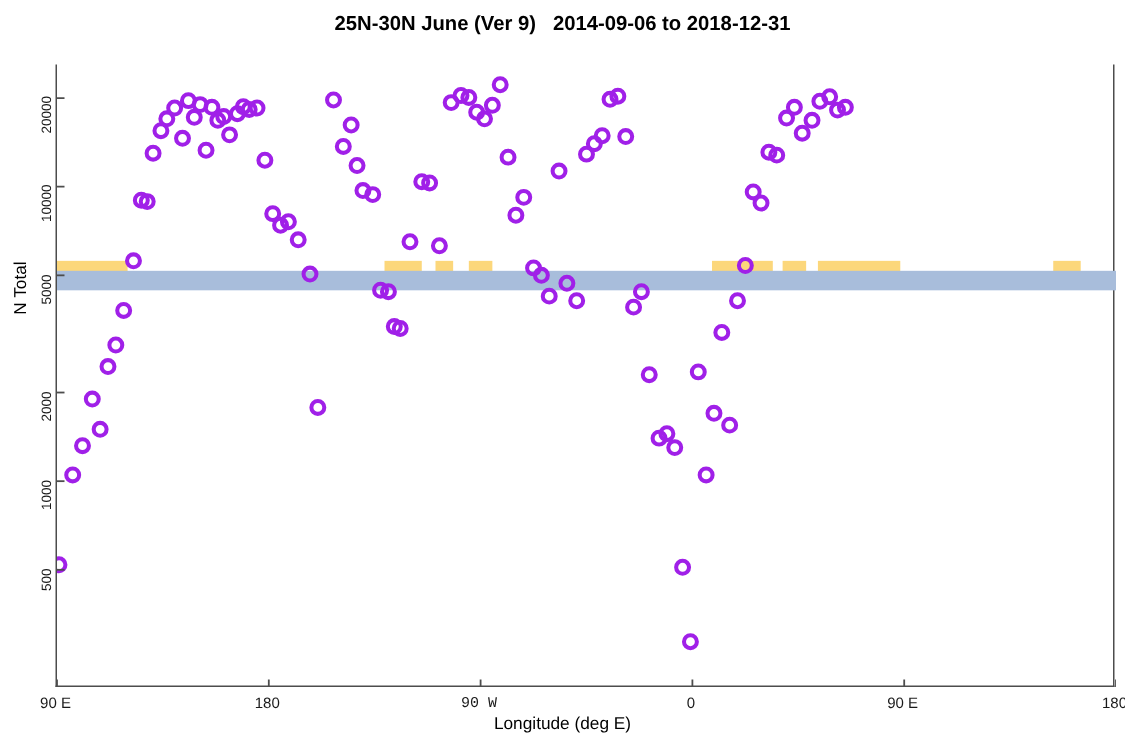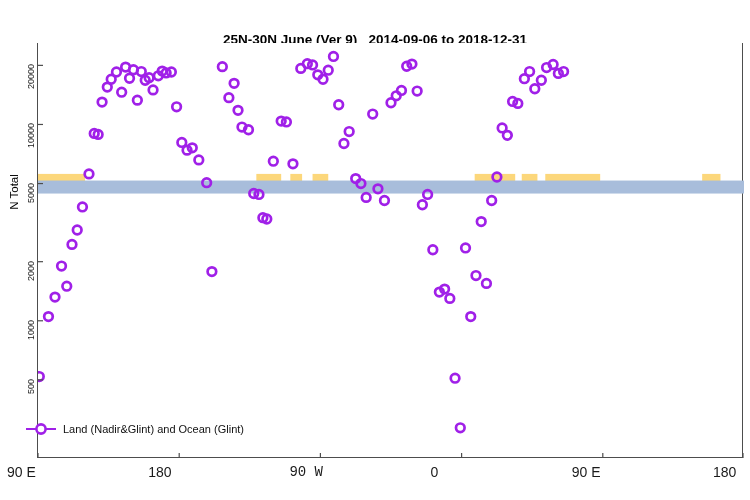--- a/index.html
+++ b/index.html
@@ -24,21 +24,20 @@
     position: absolute;
     left: 0;
     top: 8px;
     width: 750px;
     text-align: center;
     font-size: 13.5px;
     font-weight: bold;
     color: #000000;
     letter-spacing: 0px;
     white-space: pre;
-    margin-top: 24px;
   }
   #plot-area {
     position: absolute;
     left: 37px;
     top: 43px;
     width: 706px;
     height: 415px;
     border-left: 1.4px solid #4d4d4d;
     border-bottom: 1.4px solid #4d4d4d;
     border-right: 1.2px solid #4d4d4d;
@@ -52,23 +51,24 @@
   .ytick-label {
     position: absolute;
     font-size: 9px;
     color: #1a1a1a;
     transform-origin: 100% 50%;
     white-space: nowrap;
     text-align: right;
   }
   .xtick-label {
     position: absolute;
-    font-size: 14px;
+    font-size: 10px;
     color: #1a1a1a;
     white-space: nowrap;
+    text-align: center;
   }
   #ylabel {
     position: absolute;
     left: -46px;
     top: 186px;
     width: 120px;
     font-size: 11.5px;
     color: #000000;
     transform: rotate(-90deg);
     transform-origin: 50% 50%;
@@ -249,22 +249,16 @@
   <div id="xtick-container">
       <div class="xtick-label" style="width: 60px; left: 7px; top: 464px;">90 E</div>
       <div class="xtick-label" style="width: 60px; left: 148.2px; top: 464px;">180</div>
       <div class="xtick-label" style="width: 60px; left: 289.4px; top: 464px; font-family: Liberation Mono, monospace;">90 W</div>
       <div class="xtick-label" style="width: 60px; left: 430.6px; top: 464px;">0</div>
       <div class="xtick-label" style="width: 60px; left: 571.8px; top: 464px;">90 E</div>
       <div class="xtick-label" style="width: 60px; left: 713px; top: 464px;">180</div>
     </div>
 
   <div id="ylabel">N Total</div>
-
-  <div id="legend">
-    <svg width="30" height="14">
-      <line x1="0" y1="7" x2="30" y2="7" stroke="#a020e8" stroke-width="2"></line>
-      <circle cx="15" cy="7" r="4.6" fill="#ffffff" stroke="#a020e8" stroke-width="2.6"></circle>
-    </svg>
-    <span id="legend-text">Land (Nadir&amp;Glint) and Ocean (Glint)</span>
-  </div>
+  <div id="xlabel">Longitude (deg E)</div>
+
 
 </div>
 
 </body></html>

